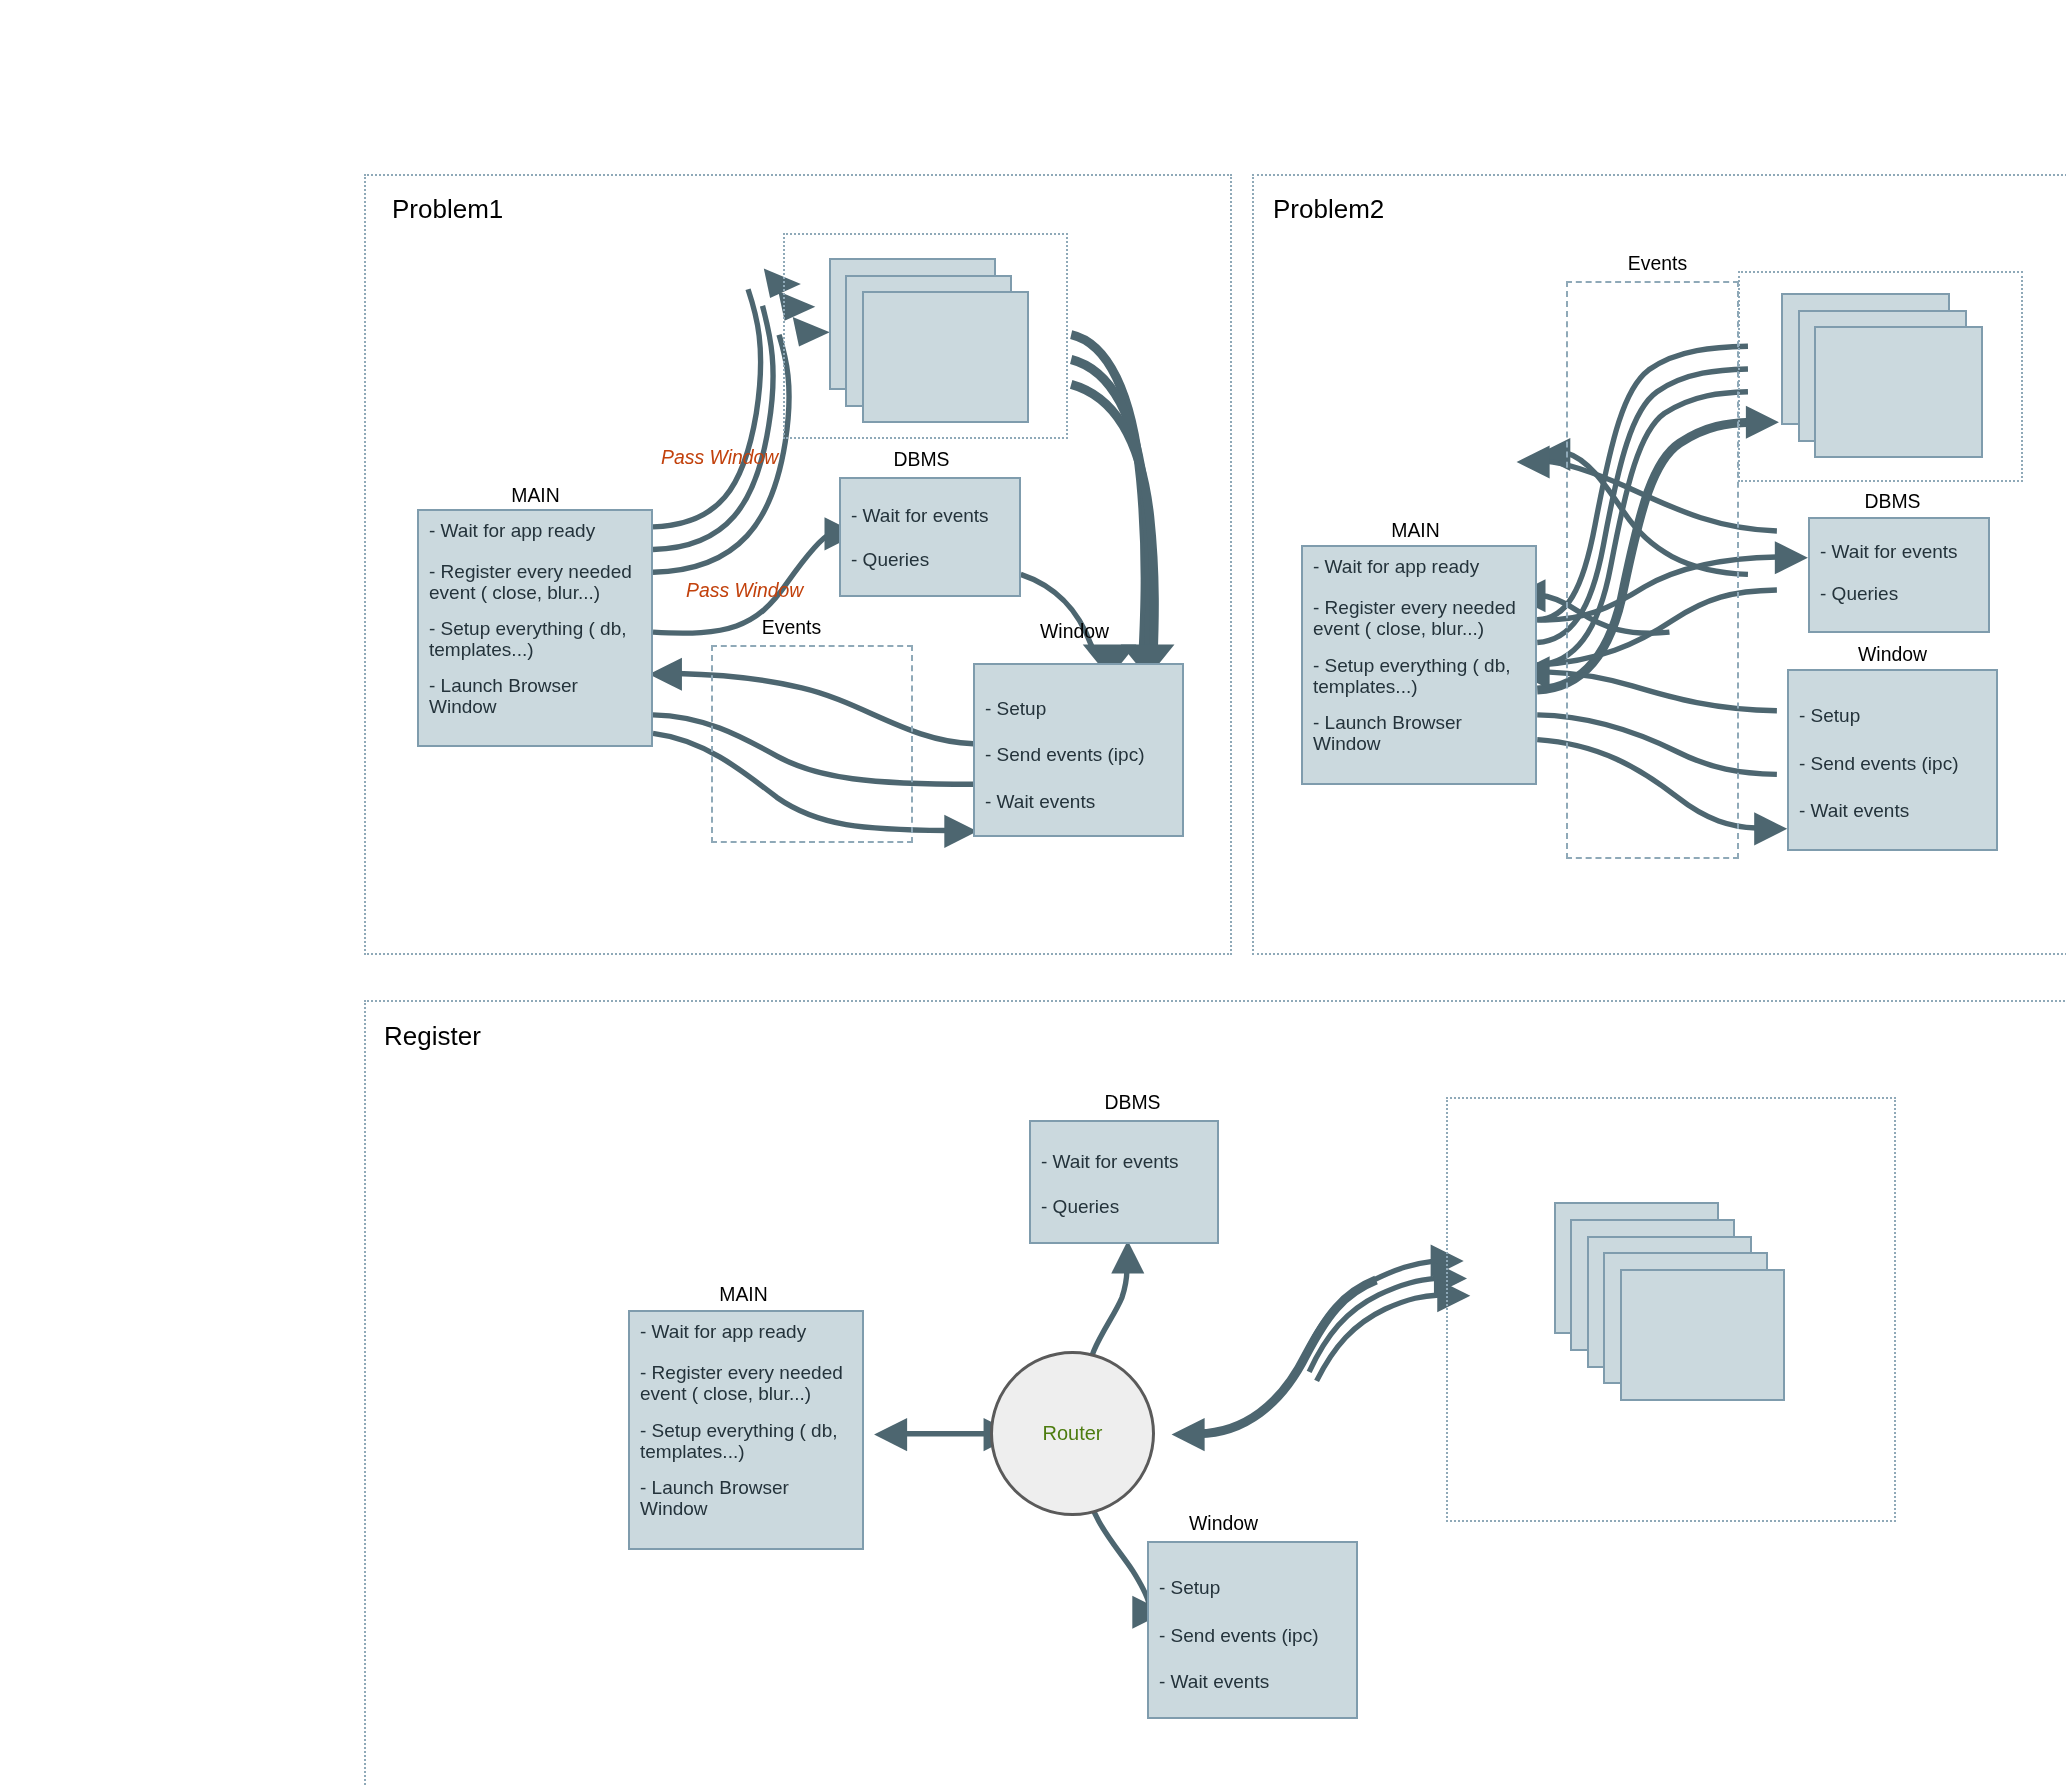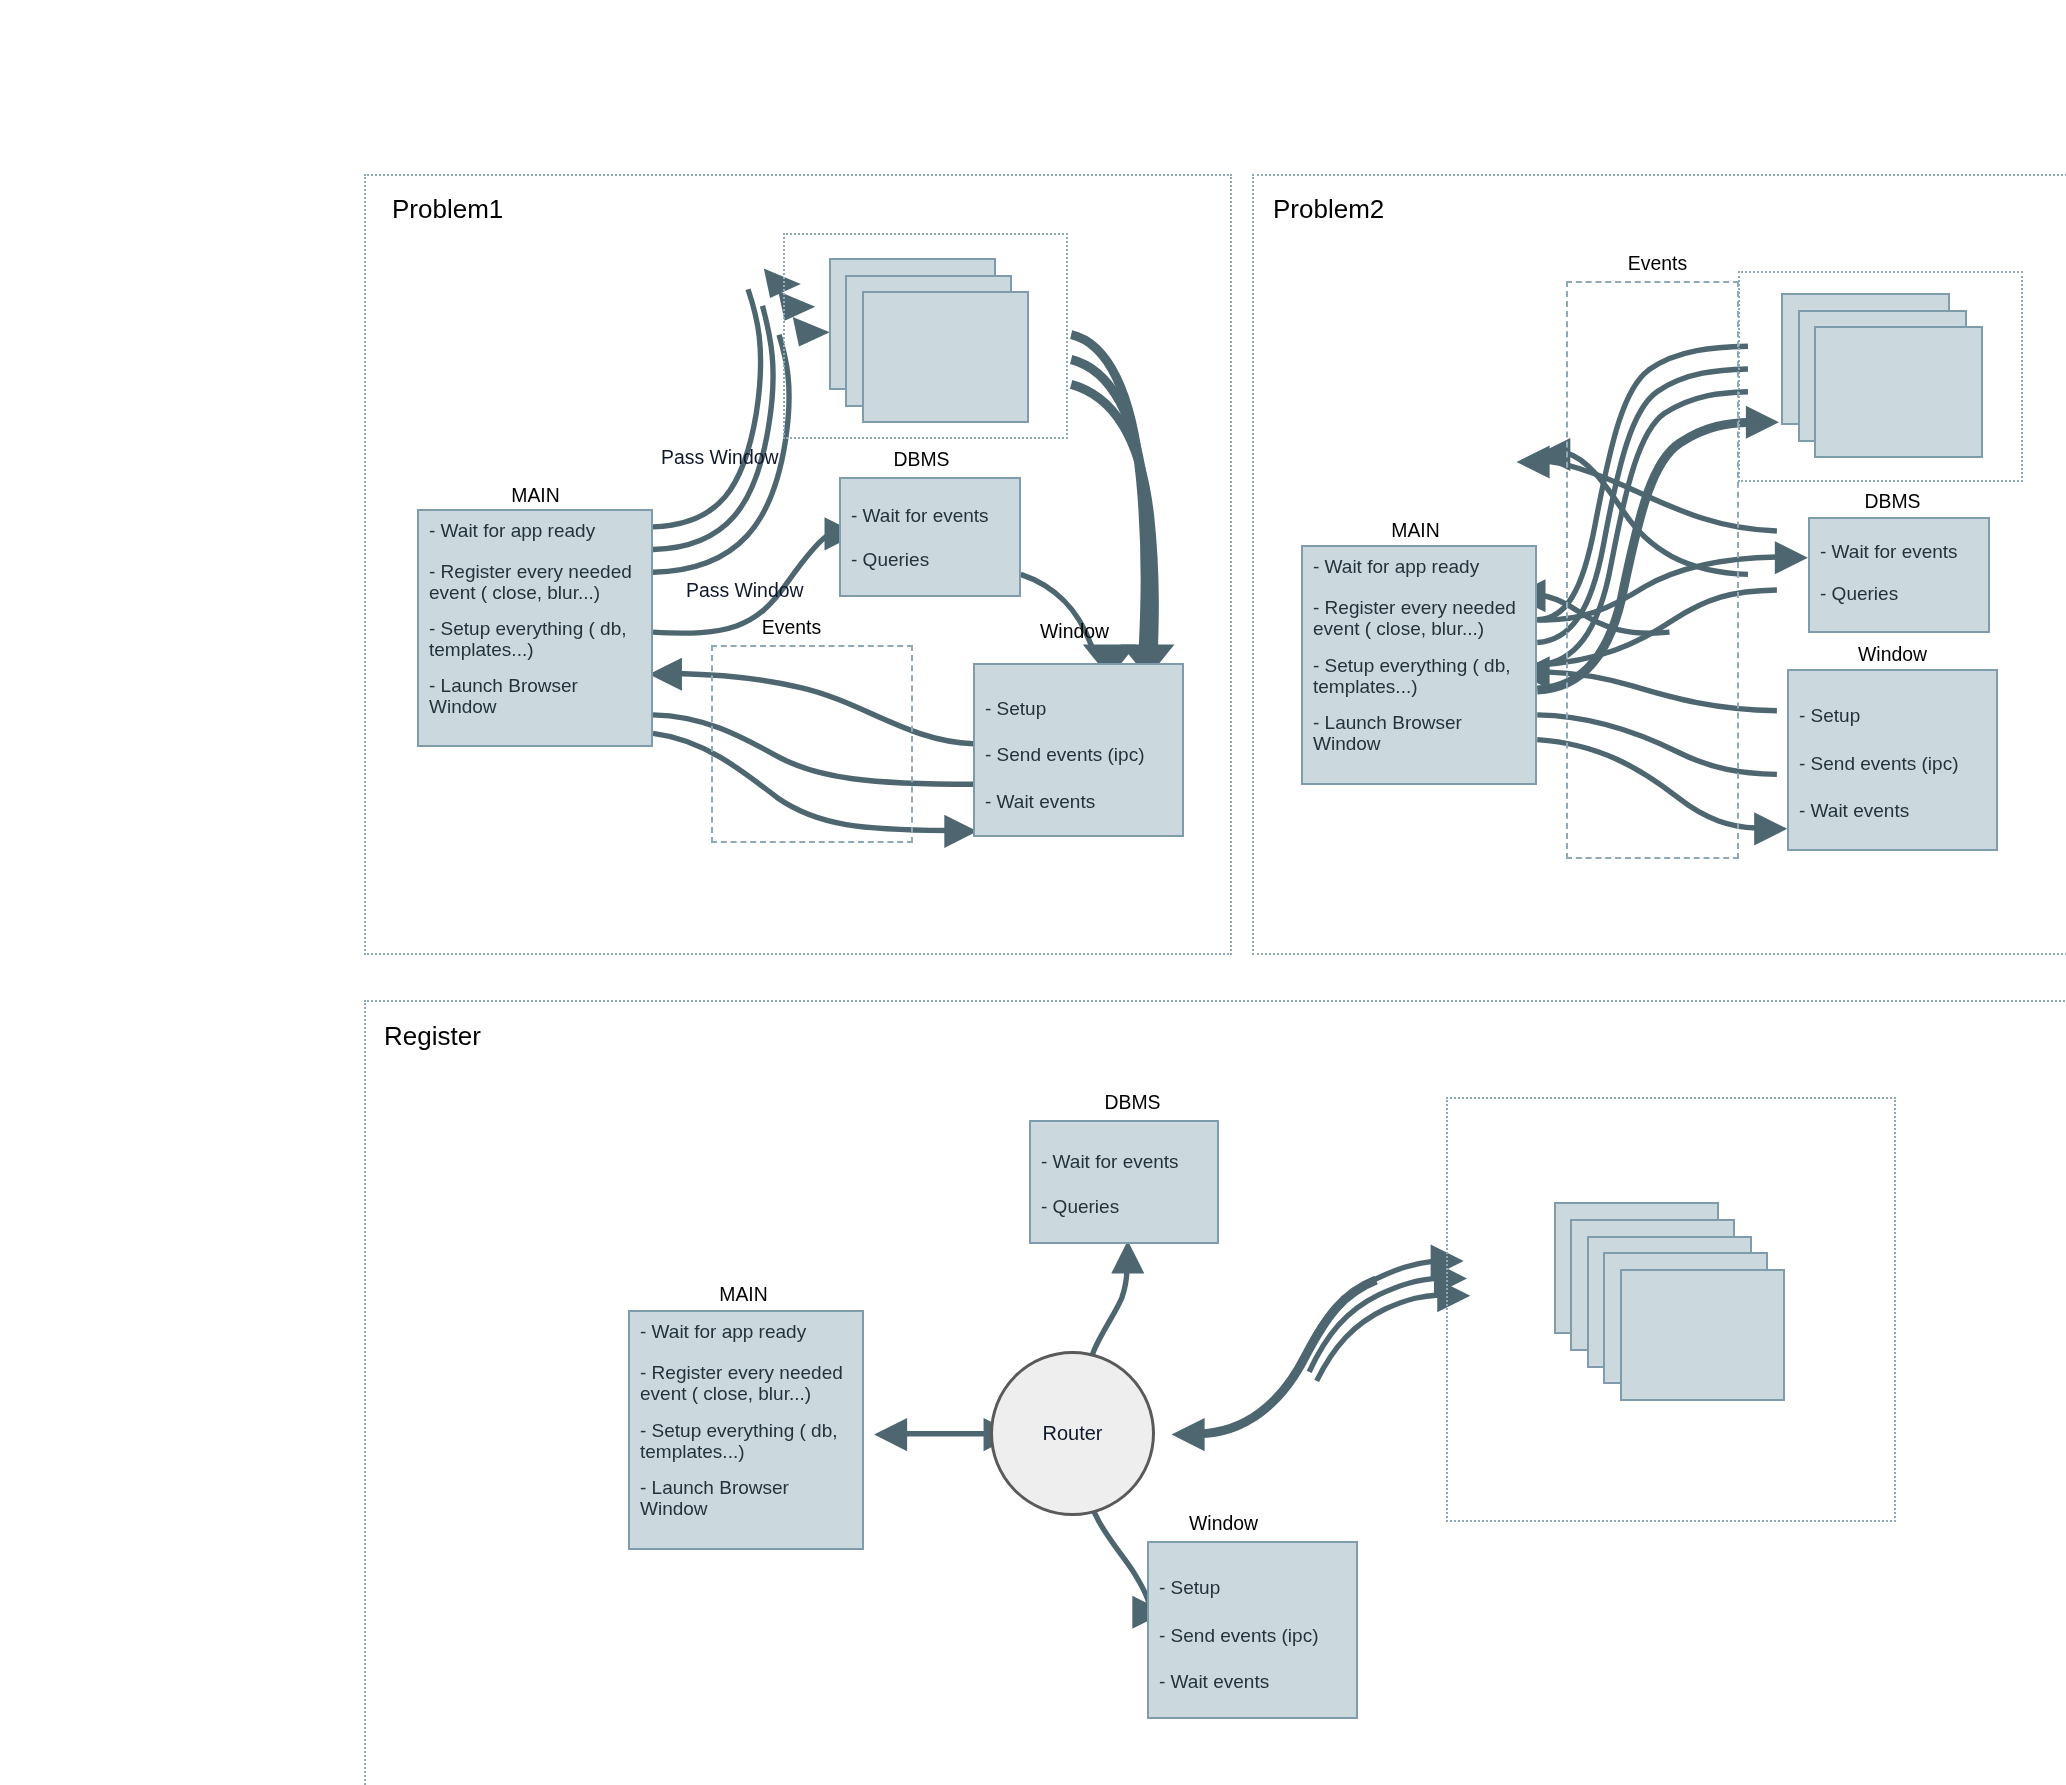--- a/index.html
+++ b/index.html
@@ -9,26 +9,26 @@
   .panel{position:absolute;border:2.9px dotted #8fa9b8;background:transparent;}
   .panel-title{position:absolute;font-size:26px;color:#000;white-space:nowrap;}
 
   .dashbox{position:absolute;border:2.9px dotted #8fa9b8;background:transparent;}
   .dashbox-dashed{position:absolute;border:2.9px dashed #8fa9b8;background:transparent;}
 
   .procbox{position:absolute;background:#cbd9de;border:2.9px solid #7f9cad;box-sizing:border-box;}
   .procbox .line{position:absolute;left:10px;right:4.1px;font-size:19px;color:#24333b;line-height:1.12;}
 
   .caption{position:absolute;font-size:19.4px;color:#000;white-space:nowrap;text-align:center;}
-  .edge-label{position:absolute;font-size:19.4px;color:#0f172a;white-space:nowrap;}
+  .edge-label{position:absolute;font-size:19.4px;color:#c2410c;white-space:nowrap;font-style:italic;}
 
   .stackbox{position:absolute;background:#cbd9de;border:2.9px solid #7f9cad;box-sizing:border-box;}
 
   .router{position:absolute;background:#eeeeee;border:3.3px solid #5a5a5a;border-radius:50%;
-          display:flex;align-items:center;justify-content:center;font-size:20px;color:#0f172a;box-sizing:border-box;}
+          display:flex;align-items:center;justify-content:center;font-size:20px;color:#4d7c0f;box-sizing:border-box;}
 
   svg.arrows{position:absolute;left:0;top:0;width:2120px;height:1785px;pointer-events:none;}
   .ar{fill:none;stroke:#4d6670;stroke-width:13;stroke-linecap:butt;}
   .ar-thick{fill:none;stroke:#4d6670;stroke-width:22;stroke-linecap:butt;}
   .arhead{fill:#4d6670;}
 </style>
 </head>
 <body>
 
 <div id="canvas">

